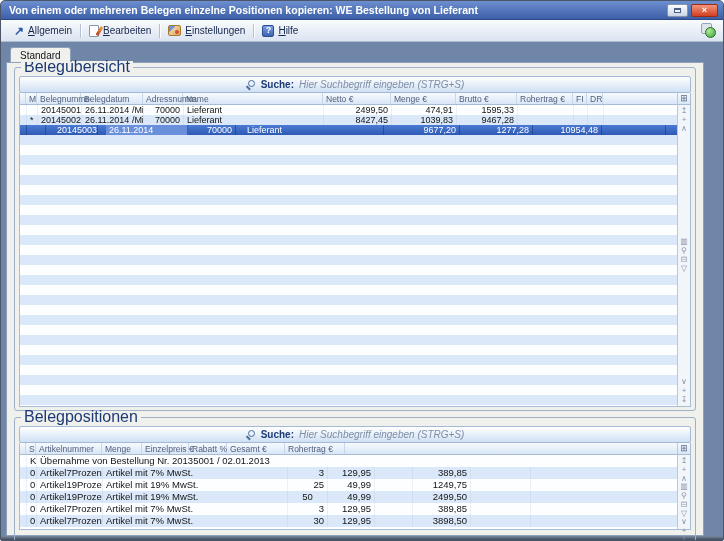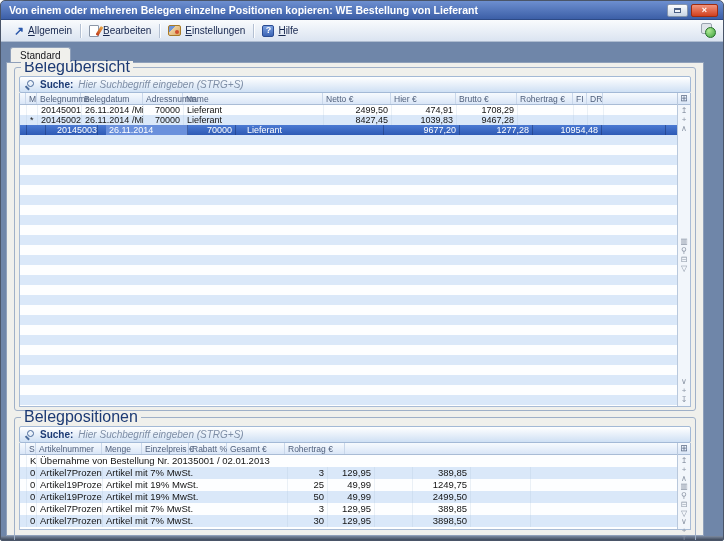--- a/index.html
+++ b/index.html
@@ -51,21 +51,21 @@
   .page{position:relative;background:#f0f0ec;border:1px solid #8fa0ba;height:474px;padding:0 3px;}
 
   
   .gb{position:relative;border:1px solid #9fb0c8;border-radius:3px;margin:4px 4px 0 4px;padding:8px 4px 3px 4px;}
   .gb1{height:344px;}
   .gb2{height:140px;margin-top:6px;}
   .gb-label{position:absolute;top:-7px;left:6px;background:#f0f0ec;padding:0 3px;font-size:16px;color:#1c3a74;line-height:12px;}
 
   
   .searchbar{height:17px;background:linear-gradient(#ffffff,#cfe0f4);border:1px solid #a3b9d6;border-radius:2px;
-    display:flex;align-items:center;padding:0 5px;gap:5px;cursor:text;}
+    display:flex;align-items:center;padding:0 5px;gap:5px;cursor:text;justify-content:center;}
   .search-icon{width:10px;height:10px;position:relative;flex:none;}
   .search-icon::before{content:'';position:absolute;top:0;right:1px;width:5px;height:5px;border:1.5px solid #4a6a9a;border-radius:50%;}
   .search-icon::after{content:'';position:absolute;left:0;bottom:1px;width:5px;height:1.5px;background:#4a6a9a;transform:rotate(45deg);}
   .search-label{font-size:10px;font-weight:bold;color:#1c3a74;}
   .search-ph{font-size:10px;font-style:italic;color:#7e8ea6;white-space:nowrap;overflow:hidden;}
 
   
   .table-wrap{display:flex;border:1px solid #a9bcd6;border-top:none;background:#fff;align-items:stretch;}
   .gb1 .table-wrap{height:314px;}
   .gb2 .table-wrap{height:87px;}
@@ -156,37 +156,37 @@
         <div class="table-wrap" id="ov-table">
             <div class="grid">
               <div class="hrow">
                 <div class="hcell" style="width: 6px;"></div>
                 <div class="hcell" style="width: 11px;">M</div>
                 <div class="hcell" style="width: 44px;">Belegnumme</div>
                 <div class="hcell" style="width: 62px;">Belegdatum</div>
                 <div class="hcell" style="width: 40px;">Adressnumm</div>
                 <div class="hcell" style="width: 140px;">Name</div>
                 <div class="hcell" style="width: 68px;">Netto €</div>
-                <div class="hcell" style="width: 65px;">Hier €</div>
+                <div class="hcell" style="width: 65px;">Menge €</div>
                 <div class="hcell" style="width: 61px;">Brutto €</div>
                 <div class="hcell" style="width: 56px;">Rohertrag €</div>
                 <div class="hcell" style="width: 14px;">FI</div>
                 <div class="hcell" style="width: 16px;">DR</div>
                 <div class="hcell fill"></div>
               </div>
               <div class="row r10">
                 <div class="cell" style="width: 6px;"></div>
                 <div class="cell" style="width: 11px;"></div>
                 <div class="cell num" style="width: 44px;">20145001</div>
                 <div class="cell" style="width: 62px;">26.11.2014 /Mi</div>
                 <div class="cell num" style="width: 40px;">70000</div>
                 <div class="cell" style="width: 140px;">Lieferant</div>
                 <div class="cell num" style="width: 68px;">2499,50</div>
                 <div class="cell num" style="width: 65px;">474,91</div>
-                <div class="cell num" style="width: 61px;">1708,29</div>
+                <div class="cell num" style="width: 61px;">1595,33</div>
                 <div class="cell num" style="width: 56px;"></div>
                 <div class="cell" style="width: 14px;"></div>
                 <div class="cell" style="width: 16px;"></div>
                 <div class="cell fillc"></div>
               </div>
               <div class="row r10 alt">
                 <div class="cell" style="width: 6px;"></div>
                 <div class="cell" style="width: 11px;">*</div>
                 <div class="cell num" style="width: 44px;">20145002</div>
                 <div class="cell" style="width: 62px;">26.11.2014 /Mi</div>
@@ -314,21 +314,21 @@
                 <div class="cell num" style="width: 38px;"></div>
                 <div class="cell num" style="width: 58px;">1249,75</div>
                 <div class="cell num" style="width: 60px;"></div>
                 <div class="cell fillc"></div>
               </div>
               <div class="row r12 alt">
                 <div class="cell" style="width: 6px;"></div>
                 <div class="cell" style="width: 10px;">0</div>
                 <div class="cell" style="width: 66px;">Artikel19Prozent</div>
                 <div class="cell" style="width: 185px;">Artikel mit 19% MwSt.</div>
-                <div class="cell num" style="width: 40px;">50</div>
+                <div class="cell num" style="width: 40px; text-align: center;">50</div>
                 <div class="cell num" style="width: 47px;">49,99</div>
                 <div class="cell num" style="width: 38px;"></div>
                 <div class="cell num" style="width: 58px;">2499,50</div>
                 <div class="cell num" style="width: 60px;"></div>
                 <div class="cell fillc"></div>
               </div>
               <div class="row r12">
                 <div class="cell" style="width: 6px;"></div>
                 <div class="cell" style="width: 10px;">0</div>
                 <div class="cell" style="width: 66px;">Artikel7Prozent</div>

